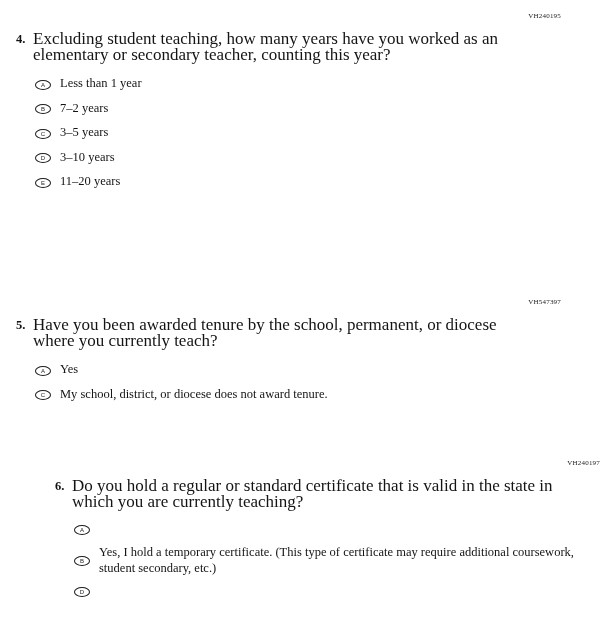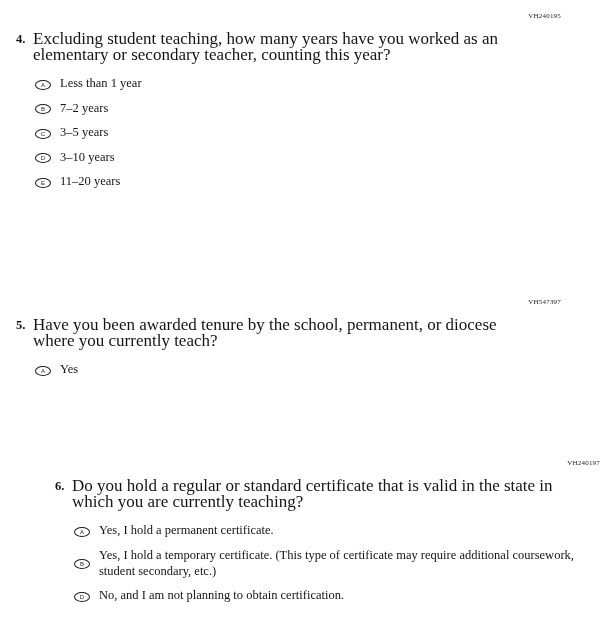--- a/index.html
+++ b/index.html
@@ -134,44 +134,48 @@
       <span class="q-num">5.</span>
       <span class="q-text">Have you been awarded tenure by the school, permanent, or diocese where you currently teach?</span>
     </div>
     <div class="options">
         <div class="option">
           <span class="bubble">
             <span class="bl">A</span>
           </span>
           <span class="opt-label">Yes</span>
         </div>
+        <div class="option">
+          <span class="bubble">
+            <span class="bl">C</span>
+          </span>
+          <span class="opt-label">My school, district, or diocese does not award tenure.</span>
+        </div>
       </div>
   </section>
 
   <section class="question q6">
     <div class="code">VH240197</div>
     <div class="q-row">
       <span class="q-num">6.</span>
       <span class="q-text">Do you hold a regular or standard certificate that is valid in the state in which you are currently teaching?</span>
     </div>
     <div class="options">
         <div class="option">
           <span class="bubble">
             <span class="bl">A</span>
           </span>
-          <span class="opt-label">Yes, I hold a permanent certificate.</span>
         </div>
         <div class="option">
           <span class="bubble">
             <span class="bl">B</span>
           </span>
           <span class="opt-label">Yes, I hold a temporary certificate. (This type of certificate may require additional coursework, student secondary, etc.)</span>
         </div>
         <div class="option">
           <span class="bubble">
             <span class="bl">D</span>
           </span>
-          <span class="opt-label">No, and I am not planning to obtain certification.</span>
         </div>
       </div>
   </section>
 
 </div>
 
 </body></html>

